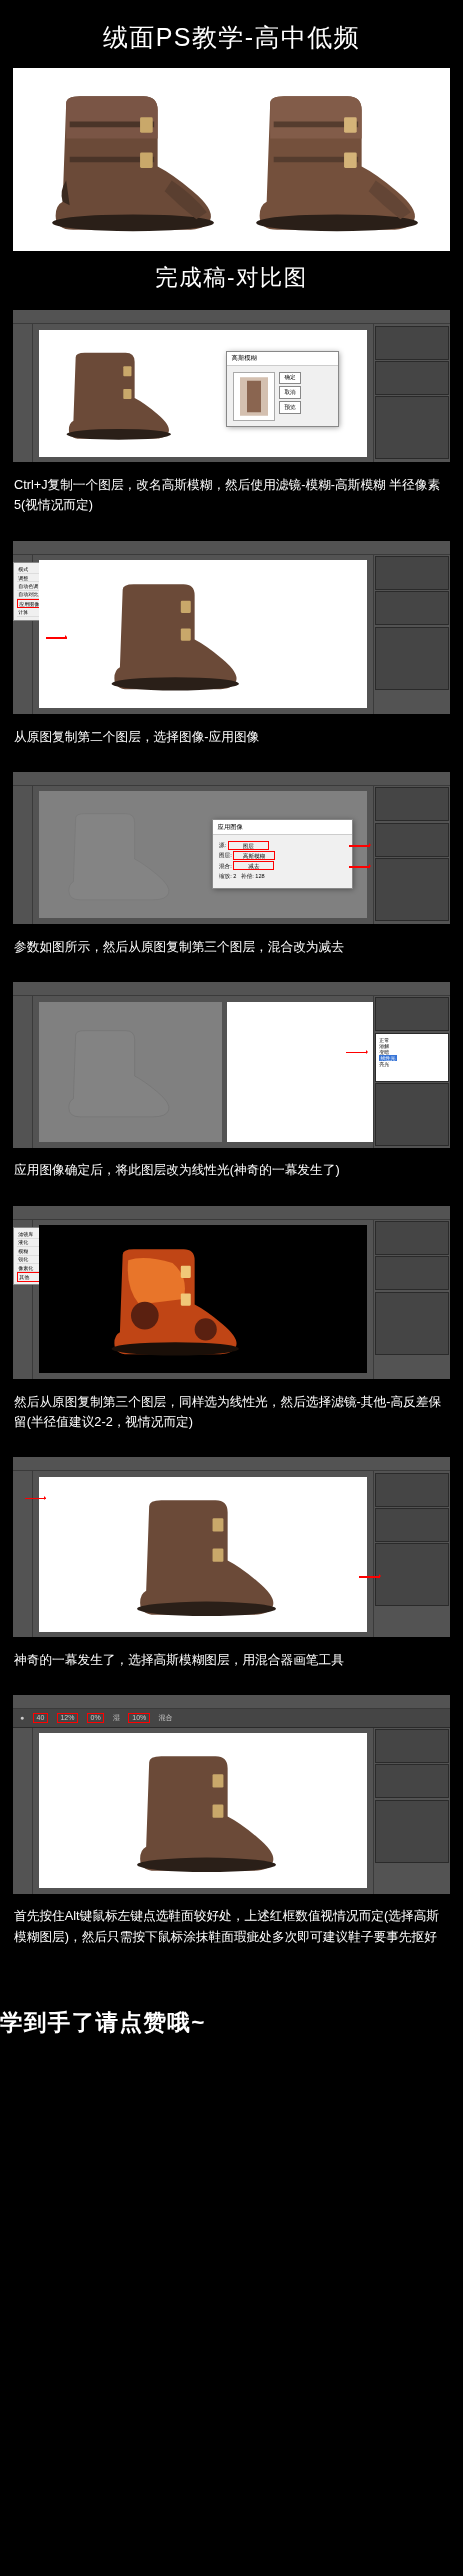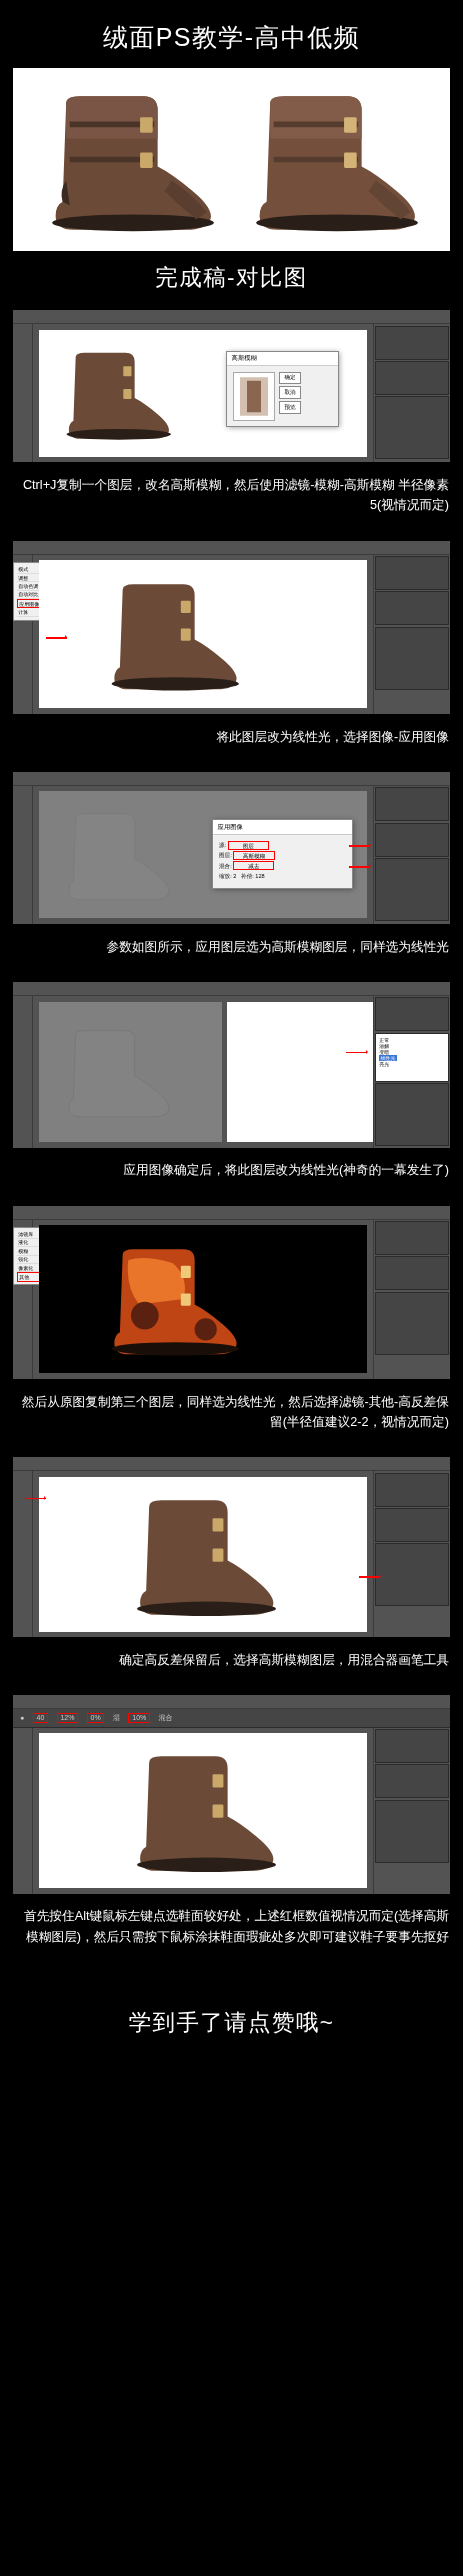--- a/index.html
+++ b/index.html
@@ -16,24 +16,25 @@
     padding: 21px 7px 14px;
     letter-spacing: 1.4px;
   }
   .subtitle {
     text-align: center;
     font-size: 22.5px;
     padding: 10.6px 0 17.6px;
     letter-spacing: 1.4px;
   }
   .footer {
-    text-align: center;
+    text-align: left;
     font-size: 22.5px;
     padding: 35px 0 42px;
     letter-spacing: 1.4px;
+    font-weight: bold;
   }
   .hero {
     width: 437px;
     margin: 0 auto 0;
     background: #fff;
     padding: 14px 7px;
     display: flex;
     justify-content: center;
     gap: 7px;
   }
@@ -82,21 +83,21 @@
     box-shadow: 1.4px 1.4px 5.6px rgba(0,0,0,.4);
     font-size: 5.6px;
     color: #000;
   }
   .dialog .dlg-title { background: #fff; border-bottom: 0.7px solid #ccc; padding: 2.1px 4.2px; font-size: 6.3px; }
   .dialog .dlg-body { padding: 5.6px; display: flex; gap: 4.2px; }
   .dialog .preview { width: 42px; height: 49px; background: #fff; border: 0.7px solid #aaa; display:flex; align-items:center; justify-content:center; }
   .dialog .btns { display: flex; flex-direction: column; gap: 2.1px; }
   .dialog .btn { background: #fff; border: 0.7px solid #888; padding: 1.4px 4.2px; text-align: center; }
   .caption {
-    text-align: right;
+    text-align: left;
     font-size: 12.7px;
     padding: 12.7px 14px 25px;
     line-height: 1.6;
   }
   .mini-boot { width: 127px; height: 113px; }
   .red-arrow {
     position: absolute;
     width: 21px;
     height: 1.4px;
     background: #f00;
@@ -225,21 +226,21 @@
         <rect x="155" y="100" width="18" height="22" fill="#c9a86a" rx="2"></rect>
       </svg>
     </div>
     <div class="ps-right">
       <div class="panel"></div>
         <div class="panel"></div>
         <div class="panel tall"></div>
     </div>
   </div>
 </div>
-<div class="caption">将此图层改为线性光，选择图像-应用图像</div>
+<div class="caption">从原图复制第二个图层，选择图像-应用图像</div>
 
 <div class="step-img">
   <div class="ps-chrome"></div>
   <div class="ps-body">
     <div class="ps-left"></div>
     <div class="ps-canvas gray">
       <svg class="mini-boot" viewBox="0 0 280 220" style="opacity:.5">
         <path d="M 50 30 Q 50 20 70 20 L 160 20 Q 180 20 180 40 L 180 120 Q 200 130 230 155 Q 260 180 255 195 Q 250 210 220 210 L 60 210 Q 35 210 35 190 Q 35 175 45 170 L 50 30 Z" fill="#888" stroke="#666"></path>
       </svg>
       <div class="dialog" style="right:14px; top:28px; width:141px;">
@@ -254,21 +255,21 @@
         <div class="red-arrow" style="right:-17.6px; top:46px;"></div>
       </div>
     </div>
     <div class="ps-right">
       <div class="panel"></div>
         <div class="panel"></div>
         <div class="panel tall"></div>
     </div>
   </div>
 </div>
-<div class="caption">参数如图所示，应用图层选为高斯模糊图层，同样选为线性光</div>
+<div class="caption">参数如图所示，然后从原图复制第三个图层，混合改为减去</div>
 
 <div class="step-img">
   <div class="ps-chrome"></div>
   <div class="ps-body">
     <div class="ps-left"></div>
     <div class="ps-canvas gray" style="flex:0 0 183px;">
       <svg class="mini-boot" viewBox="0 0 280 220" style="opacity:.45">
         <path d="M 50 30 Q 50 20 70 20 L 160 20 Q 180 20 180 40 L 180 120 Q 200 130 230 155 Q 260 180 255 195 Q 250 210 220 210 L 60 210 Q 35 210 35 190 Q 35 175 45 170 L 50 30 Z" fill="#888" stroke="#555"></path>
       </svg>
     </div>
@@ -332,21 +333,21 @@
     </div>
     <div class="ps-right" style="position:relative">
       <div class="panel"></div>
         <div class="panel"></div>
       <div class="panel tall" style="position:relative">
         <div class="red-arrow" style="left:-17.6px; top:32px;"></div>
       </div>
     </div>
   </div>
 </div>
-<div class="caption">确定高反差保留后，选择高斯模糊图层，用混合器画笔工具</div>
+<div class="caption">神奇的一幕发生了，选择高斯模糊图层，用混合器画笔工具</div>
 
 <div class="step-img">
   <div class="ps-chrome"></div>
   <div class="opts-bar">
     <span>●</span>
     <span class="field">40</span>
     <span class="field">12%</span>
     <span class="field">0%</span>
     <span>湿</span>
     <span class="field">10%</span>

